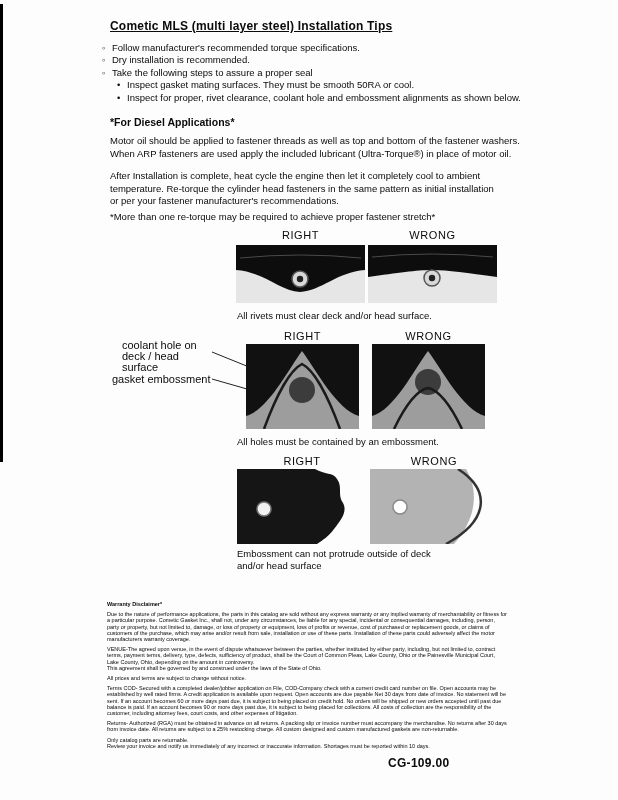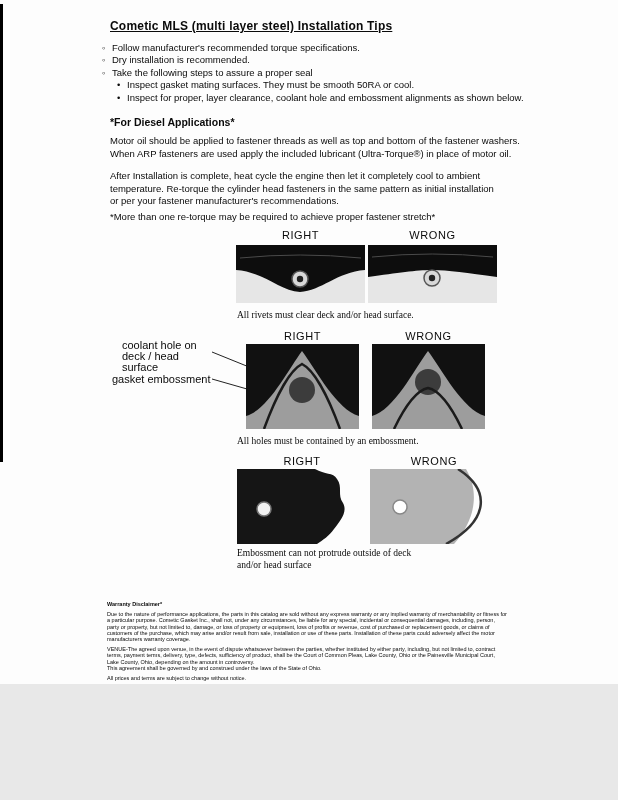--- a/index.html
+++ b/index.html
@@ -1,38 +1,38 @@
 <!DOCTYPE html>
 <html><head>
 <meta charset="utf-8">
 <style>
   * { margin:0; padding:0; box-sizing:border-box; }
   html,body { background:#e8e8e8; }
   .page {
-    position:relative; width:618px; height:684px; margin:0 auto;
+    position:relative; width:618px; height:800px; margin:0 auto;
     background:#fdfdfd; color:#0a0a0a; overflow:hidden;
     font-family:"Liberation Sans", sans-serif;
   }
   .abs { position:absolute; }
   .left-edge { position:absolute; left:0; top:4px; width:3px; height:458px; background:#000; }
 
   .title { position:absolute; left:110px; top:19px; font-size:12px; font-weight:bold;
            text-decoration:underline; letter-spacing:.2px; white-space:nowrap; }
 
   .tips { position:absolute; left:102px; top:42px; font-size:9.5px; line-height:12.4px; }
   .tip  { white-space:nowrap; }
   .tip .b { display:inline-block; width:10px; }
   .tip.sub { padding-left:15px; }
 
   .diesel-heading { position:absolute; left:110px; top:116px; font-size:10.5px; font-weight:bold; white-space:nowrap; }
   .para { position:absolute; left:110px; font-size:9.5px; line-height:12.6px; }
   .para div { white-space:nowrap; }
 
   .fig-label { position:absolute; font-size:11px; letter-spacing:.6px; text-align:center; }
-  .caption   { position:absolute; font-size:9.5px; line-height:11.6px;font-family:Liberation Serif, serif; }
+  .caption   { position:absolute; font-size:9.5px; line-height:11.6px; }
   .ann       { position:absolute; font-size:11px; line-height:11px; }
   .fig       { position:absolute; line-height:0; }
 
   .disclaimer { position:absolute; left:107px; top:601px; width:400px;
                 font-size:5.5px; line-height:6.2px; }
   .disclaimer .dh { font-weight:bold; margin-bottom:4px; }
   .disclaimer p { margin-bottom:4px; white-space:pre-line; }
 
   .footer { position:absolute; left:388px; top:756px; font-size:12px; letter-spacing:.3px;font-weight:bold; }
 </style>
@@ -52,21 +52,21 @@
     <div class="tip">
       <span class="b">◦</span><span>Dry installation is recommended.</span>
     </div>
     <div class="tip">
       <span class="b">◦</span><span>Take the following steps to assure a proper seal</span>
     </div>
     <div class="tip sub">
       <span class="b">•</span><span>Inspect gasket mating surfaces.  They must be smooth 50RA or cool.</span>
     </div>
     <div class="tip sub">
-      <span class="b">•</span><span>Inspect for proper, layer clearance, coolant hole and embossment alignments as shown below.</span>
+      <span class="b">•</span><span>Inspect for proper, rivet clearance, coolant hole and embossment alignments as shown below.</span>
     </div>
   </div>
 
   <div class="diesel-heading">*For Diesel Applications*</div>
 
   <div class="para" style="top:135px">
     <div>Motor oil should be applied to fastener threads as well as top and bottom of the fastener washers.</div>
     <div>When ARP fasteners are used apply the included lubricant (Ultra-Torque®) in place of motor oil.</div>
   </div>
 

